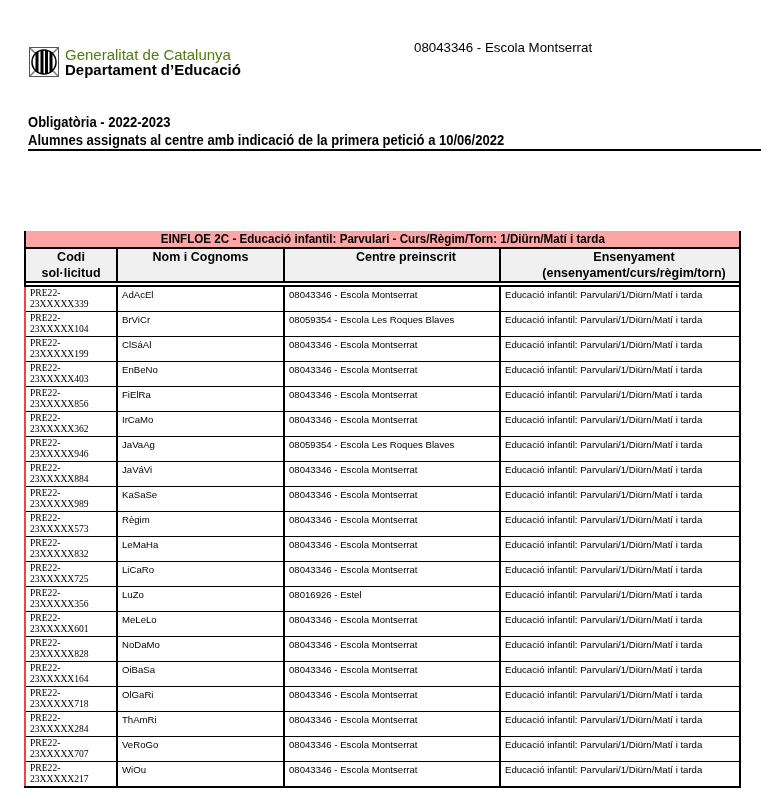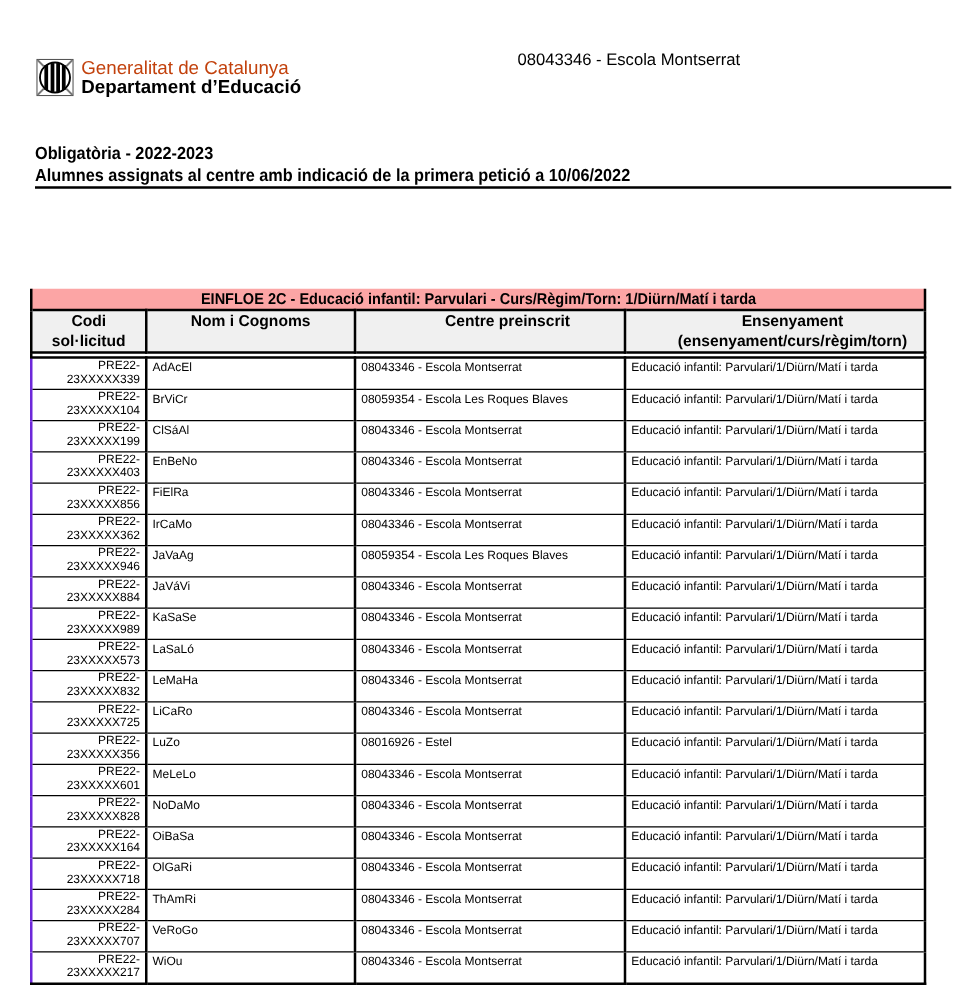--- a/index.html
+++ b/index.html
@@ -3,21 +3,21 @@
 <meta charset="utf-8">
 <style>
   html, body { margin: 0; padding: 0; background: #ffffff; }
   body {
     width: 769px; height: 799px; position: relative; overflow: hidden;
     font-family: "Liberation Sans", sans-serif; color: #000;
   }
   .logo-block { position: absolute; left: 29px; top: 47px; display: flex; align-items: center; }
   .logo-icon { width: 30px; height: 30px; margin-right: 6px; }
   .logo-text { line-height: 15px; }
-  .logo-line1 { font-size: 15px; color: #c2410c; }
+  .logo-line1 { font-size: 15px; color: #4d7c0f; }
   .logo-line2 { font-size: 15px; font-weight: bold; }
   .address { position: absolute; left: 414px; top: 40px; font-size: 13.3px; line-height: 16px; }
   .titles { position: absolute; left: 28px; top: 113px; width: 733px; }
   .title1 { font-size: 14px; font-weight: bold; line-height: 18px; transform: scaleX(0.93); transform-origin: left; white-space: nowrap; }
   .title2 { font-size: 14px; font-weight: bold; line-height: 18px; white-space: nowrap; transform: scaleX(0.93); transform-origin: left; }
   .title-rule { height: 2px; background: #000; margin-top: 0px; }
 
   table.list {
     position: absolute; left: 24px; top: 231px; width: 715px;
     border-collapse: collapse; table-layout: fixed;
@@ -33,21 +33,21 @@
     background: #f0f0f0; font-size: 12.5px; font-weight: bold; line-height: 16px;
     border: 2px solid #000; vertical-align: top; padding: 0 4px 1px 4px;
   }
   .hdr th.left { text-align: center; }
   .hdr th.center { text-align: center; padding-left: 32px; }
   .gap td { height: 2px; padding: 0; border-left: 2px solid #000; border-right: 2px solid #000; border-bottom: 2px solid #000; }
   .row td {
     font-size: 9.6px; line-height: 11px; vertical-align: top; height: 22px;
     border-bottom: 1px solid #000; border-right: 2px solid #000;
   }
-  .row td:first-child { border-left: 2px solid #6d28d9; text-align: right; }
+  .row td:first-child { border-left: 2px solid #ef4444; text-align: left; font-family: Liberation Serif, serif; }
   .row:last-child td { border-bottom: 2px solid #000; }
   .row td.name, .row td.centre, .row td.ens { padding-top: 2px; }
 </style>
 </head>
 <body>
 
 <div class="logo-block">
   <svg class="logo-icon" viewBox="0 0 30 30">
     <rect x="0.5" y="0.5" width="29" height="29" fill="#fff" stroke="#555" stroke-width="1"></rect>
     <path d="M1 1 L6 6 M29 1 L24 6 M1 29 L6 24 M29 29 L24 24" stroke="#777" stroke-width="1.5"></path>
@@ -184,21 +184,21 @@
         </td>
         <td class="name">KaSaSe</td>
         <td class="centre">08043346 - Escola Montserrat</td>
         <td class="ens">Educació infantil: Parvulari/1/Diürn/Matí i tarda</td>
       </tr>
       <tr class="row">
         <td>
           <div>PRE22-</div>
           <div>23XXXXX573</div>
         </td>
-        <td class="name">LaSaLó</td>
+        <td class="name">Règim</td>
         <td class="centre">08043346 - Escola Montserrat</td>
         <td class="ens">Educació infantil: Parvulari/1/Diürn/Matí i tarda</td>
       </tr>
       <tr class="row">
         <td>
           <div>PRE22-</div>
           <div>23XXXXX832</div>
         </td>
         <td class="name">LeMaHa</td>
         <td class="centre">08043346 - Escola Montserrat</td>

